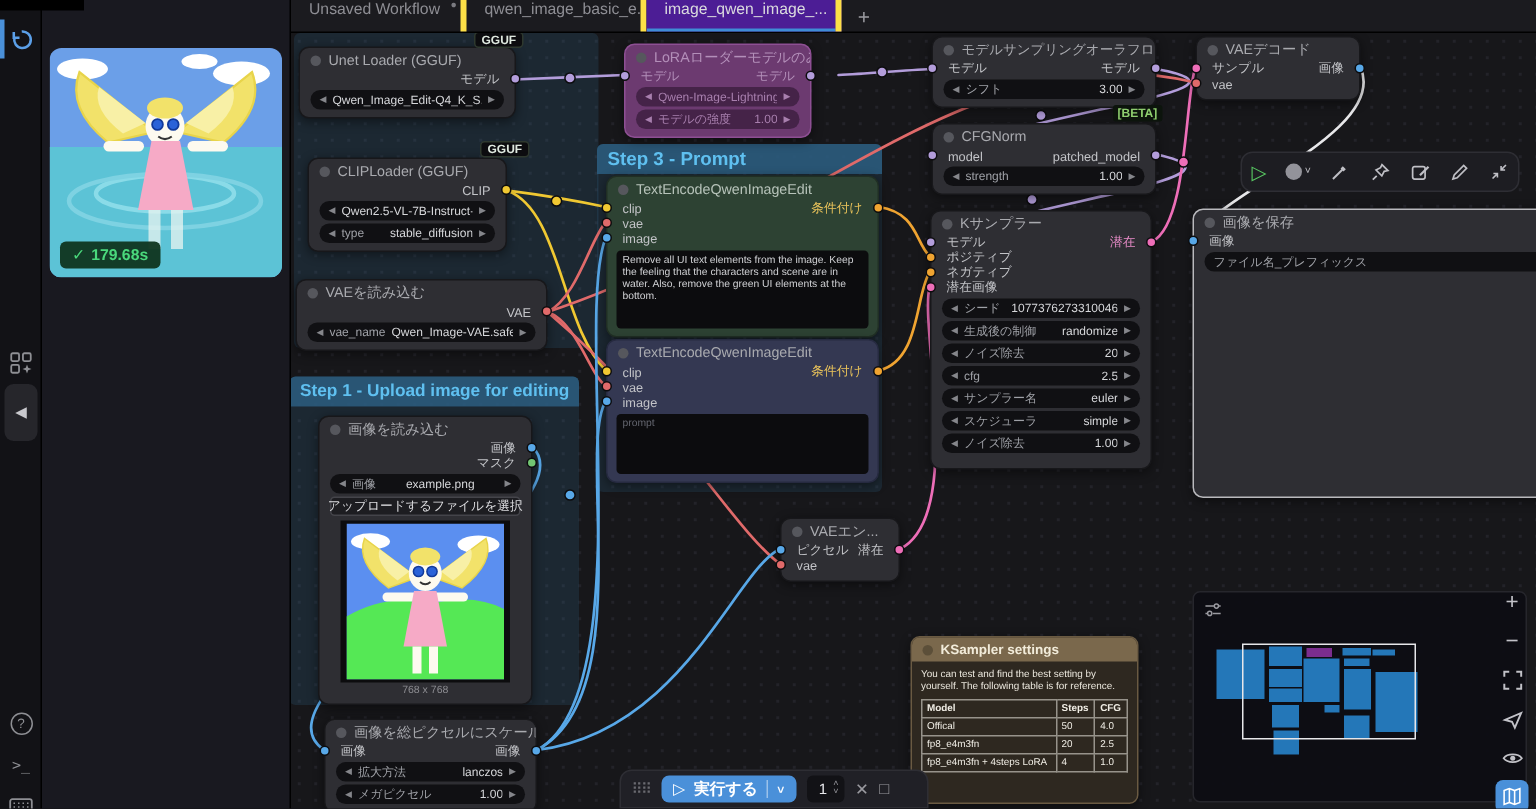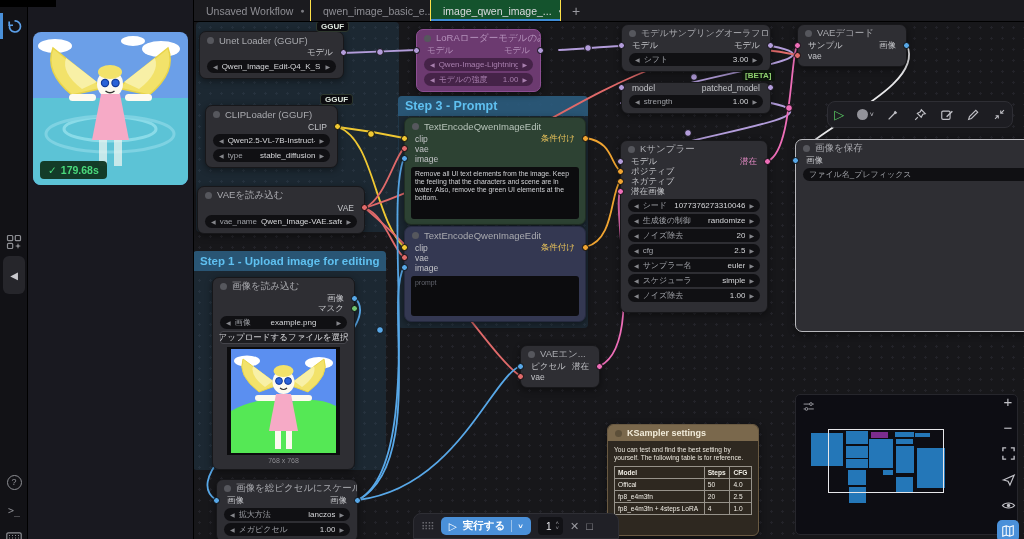--- a/index.html
+++ b/index.html
@@ -13,23 +13,23 @@
 #sidebar .activebar{position:absolute;left:0;top:13px;width:3px;height:26px;background:#4a90d9}
 #chrome-strip{position:absolute;left:0;top:0;width:56px;height:7px;background:#000;z-index:40}
 #panel-collapse{position:absolute;left:3px;top:256px;width:22px;height:38px;background:#26262b;border-radius:6px;color:#c9c9ce;display:flex;align-items:center;justify-content:center;font-size:10px;z-index:31}
 
 #queue{position:absolute;left:28px;top:0;width:166px;height:539px;background:#191920;border-right:1px solid #000;z-index:20}
 #queue h1{font-size:12.5px;color:#e9e9ec;font-weight:bold;padding:8px 12px 0}
 #queue .thumb{position:absolute;left:5px;top:32px;width:155px;height:153px;border-radius:8px;overflow:hidden}
 #queue .badge{position:absolute;left:12px;top:161px;height:18px;background:rgba(15,53,31,.95);border-radius:4px;display:flex;align-items:center;gap:4px;padding:0 8px;font-size:10.5px;font-weight:bold;color:#4ad97c}
 
 #tabbar{position:absolute;left:194px;top:0;right:0;height:22px;background:#1b1b1f;border-bottom:1px solid #000;display:flex;z-index:25}
-.tab{display:flex;align-items:center;gap:7px;padding:0 12px;font-size:10.5px;color:#8e8e94;border-right:1px solid #fde047;white-space:nowrap;overflow:hidden}
+.tab{display:flex;gap:7px;padding:0 12px;font-size:10.5px;color:#8e8e94;border-right:4px solid #fde047;white-space:nowrap;overflow:hidden}
 .tab .tdot{font-size:7px;color:#7a7a80;line-height:1}
-.tab.active{background:#14532d;color:#dadade;box-shadow:inset 0 -2px 0 #3f8cd6}
+.tab.active{background:#4c1d95;color:#dadade;box-shadow:inset 0 -2px 0 #3f8cd6}
 .tab.active .tdot{color:#e6e6ea}
 .tab-plus{width:30px;display:flex;align-items:center;justify-content:center;color:#9a9aa0;font-size:14px}
 
 .group{position:absolute;border-radius:4px;z-index:1}
 .group .gbody{position:absolute;inset:0;background:rgba(52,112,150,.20);border-radius:4px}
 .group .ghead{position:absolute;left:0;right:0;top:0;height:20px;background:rgba(43,93,128,.85);border-radius:4px 4px 0 0;display:flex;align-items:center;padding:0 7px;font-size:12.5px;font-weight:bold;color:#5fc0f0;white-space:nowrap;overflow:hidden}
 
 .node{position:absolute;background:#2e2e33;border:1px solid #17171a;border-radius:7px;z-index:3;box-shadow:0 2px 7px rgba(0,0,0,.45);padding-bottom:5px}
 .nt{display:flex;align-items:center;gap:5px;height:16px;padding:0 7px;font-size:9.5px;color:#a9aaaf;white-space:nowrap;overflow:hidden}
 .cdot{width:7px;height:7px;border-radius:50%;background:#56575d;flex:0 0 auto}
@@ -367,20 +367,24 @@
   <div class="widget">
       <span class="arr">◀</span>
       <span class="wname">シフト</span>
       <span class="wval">3.00</span>
       <span class="arr">▶</span>
     </div>
 </div>
 <div class="badge-beta" style="left:742px;top:70px">[BETA]</div>
 
 <div class="node" style="left:621px;top:82px;width:150px">
+  <div class="nt">
+      <span class="cdot"></span>
+      <span>CFGNorm</span>
+    </div>
   <div class="prow">
       <span>model</span>
       <span>patched_model</span>
       <span class="port pL c-model"></span>
       <span class="port pR c-model"></span>
     </div>
   <div class="widget">
       <span class="arr">◀</span>
       <span class="wname">strength</span>
       <span class="wval">1.00</span>

